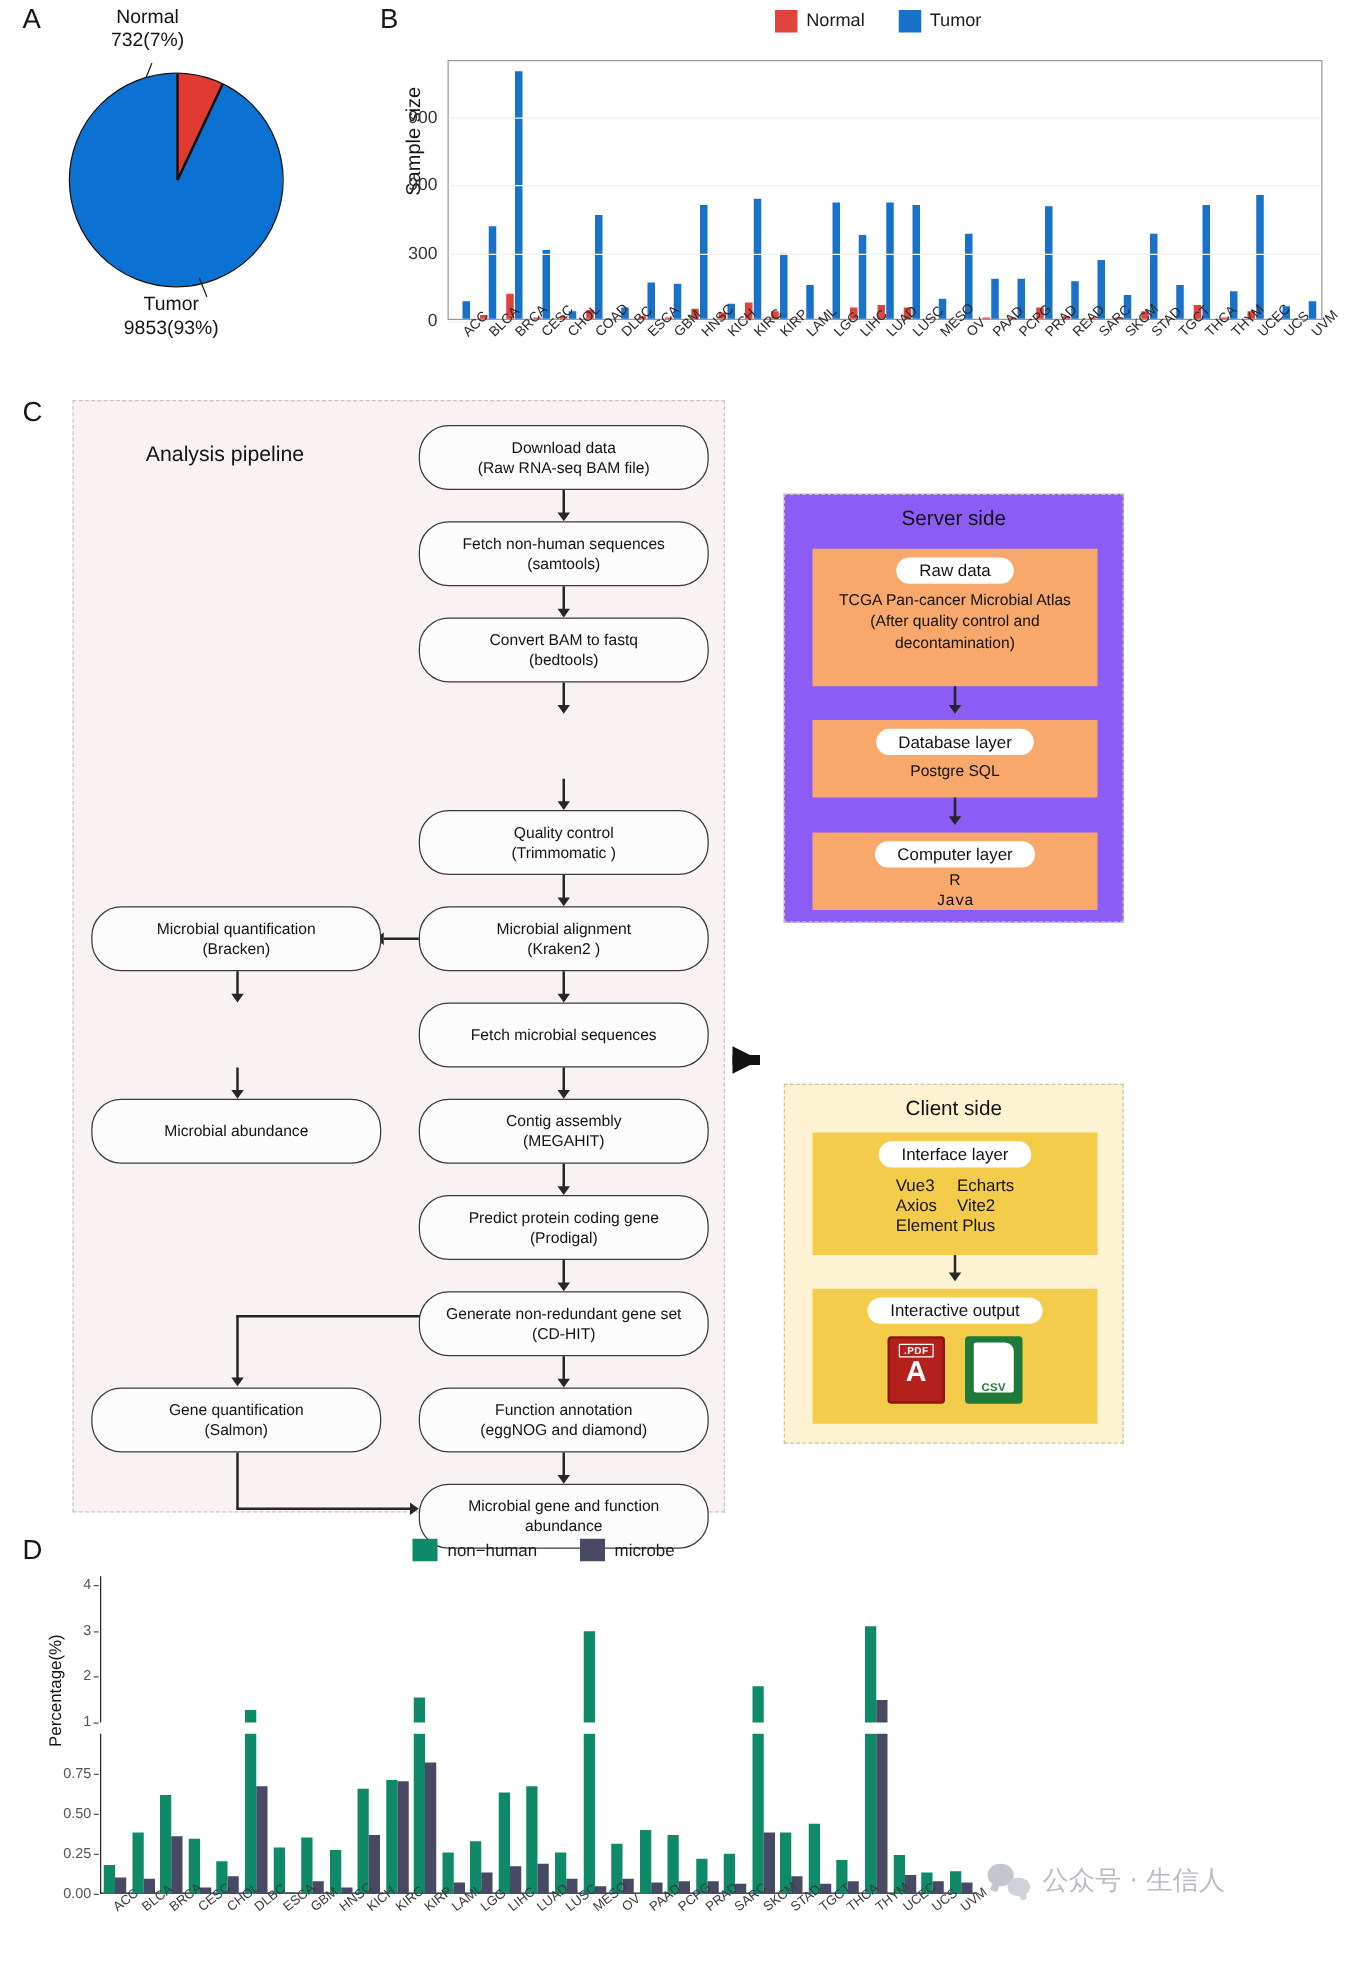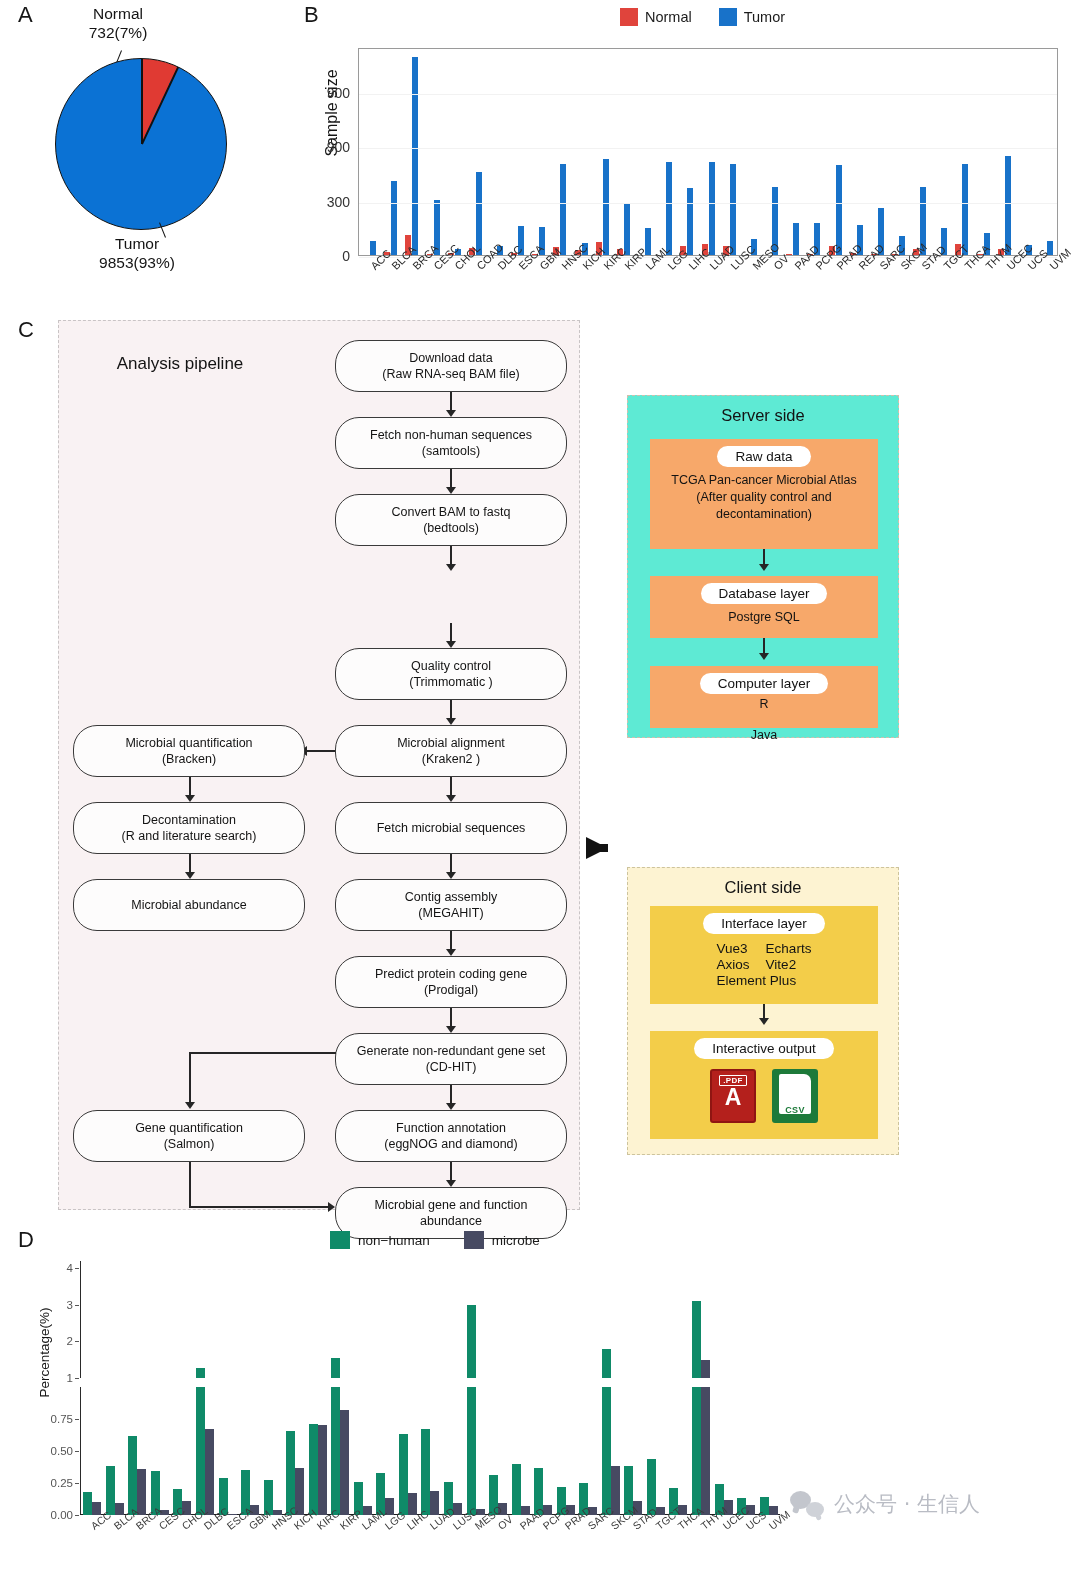--- a/index.html
+++ b/index.html
@@ -122,21 +122,21 @@
     width:0;height:0; border-left:13px solid transparent;
     border-right:13px solid transparent; border-top:22px solid #121212;
   }
   .bigarrow-d::before {
     content:''; position:absolute; left:-5px; top:-78px;
     width:10px; height:78px; background:#121212;
   }
 
   .server-box {
     position:absolute; left:627px; top:83px; width:272px; height:343px;
-    background:#5eead4; border:1px dashed #cfbfae;
+    background:#8b5cf6; border:1px dashed #cfbfae;
   }
   .client-box {
     position:absolute; left:627px; top:555px; width:272px; height:288px;
     background:#fdf3d2; border:1px dashed #cdc39c;
   }
   .side-title { position:absolute; left:0; right:0; text-align:center;
     font-size:16.5px; color:#131313; }
   .sub-block {
     position:absolute; left:22px; width:228px;
     display:flex; flex-direction:column; align-items:center; justify-content:flex-start;
@@ -580,24 +580,20 @@
   <div class="arrow-h" style="left:307px; top:438px; width:28px;"></div>
   <div class="ahead-l" style="left:300px; top:434px;"></div>
 
   <div class="node" style="left:73px; top:413px; width:232px; height:52px;">
     <div>Microbial quantification</div>
     <div>(Bracken)</div>
   </div>
   <div class="arrow-v" style="left:189px; top:465px; height:21px;"></div>
   <div class="ahead-d" style="left:185px; top:483px;"></div>
 
-  <div class="node" style="left:73px; top:490px; width:232px; height:52px;">
-    <div>Decontamination</div>
-    <div>(R and literature search)</div>
-  </div>
   <div class="arrow-v" style="left:189px; top:542px; height:21px;"></div>
   <div class="ahead-d" style="left:185px; top:560px;"></div>
 
   <div class="node" style="left:73px; top:567px; width:232px; height:52px;">
     <div>Microbial abundance</div>
   </div>
 
   <div class="arrow-v" style="left:450px; top:465px; height:21px;"></div>
   <div class="ahead-d" style="left:446px; top:483px;"></div>
 
@@ -669,21 +665,21 @@
     <div class="sub-block sb-orange" style="top:180px; height:62px;">
       <div class="pill">Database layer</div>
       <div class="sb-text">Postgre SQL</div>
     </div>
     <div class="arrow-v" style="left:135px; top:242px; height:18px;"></div>
     <div class="ahead-d" style="left:131px; top:257px;"></div>
 
     <div class="sub-block sb-orange" style="top:270px; height:62px;">
       <div class="pill">Computer layer</div>
       <div class="sb-text" style="margin-top:2px;">R</div>
-      <div class="sb-text" style="margin-top:14px;">Java</div>
+      <div class="sb-text" style="margin-top:0px;font-family:Liberation Mono, monospace;">Java</div>
     </div>
   </div>
 
   <div class="client-box">
     <div class="side-title" style="top:10px;">Client side</div>
 
     <div class="sub-block sb-yellow" style="top:38px; height:98px;">
       <div class="pill">Interface layer</div>
       <div class="tech-grid">
         <span>Vue3</span>

